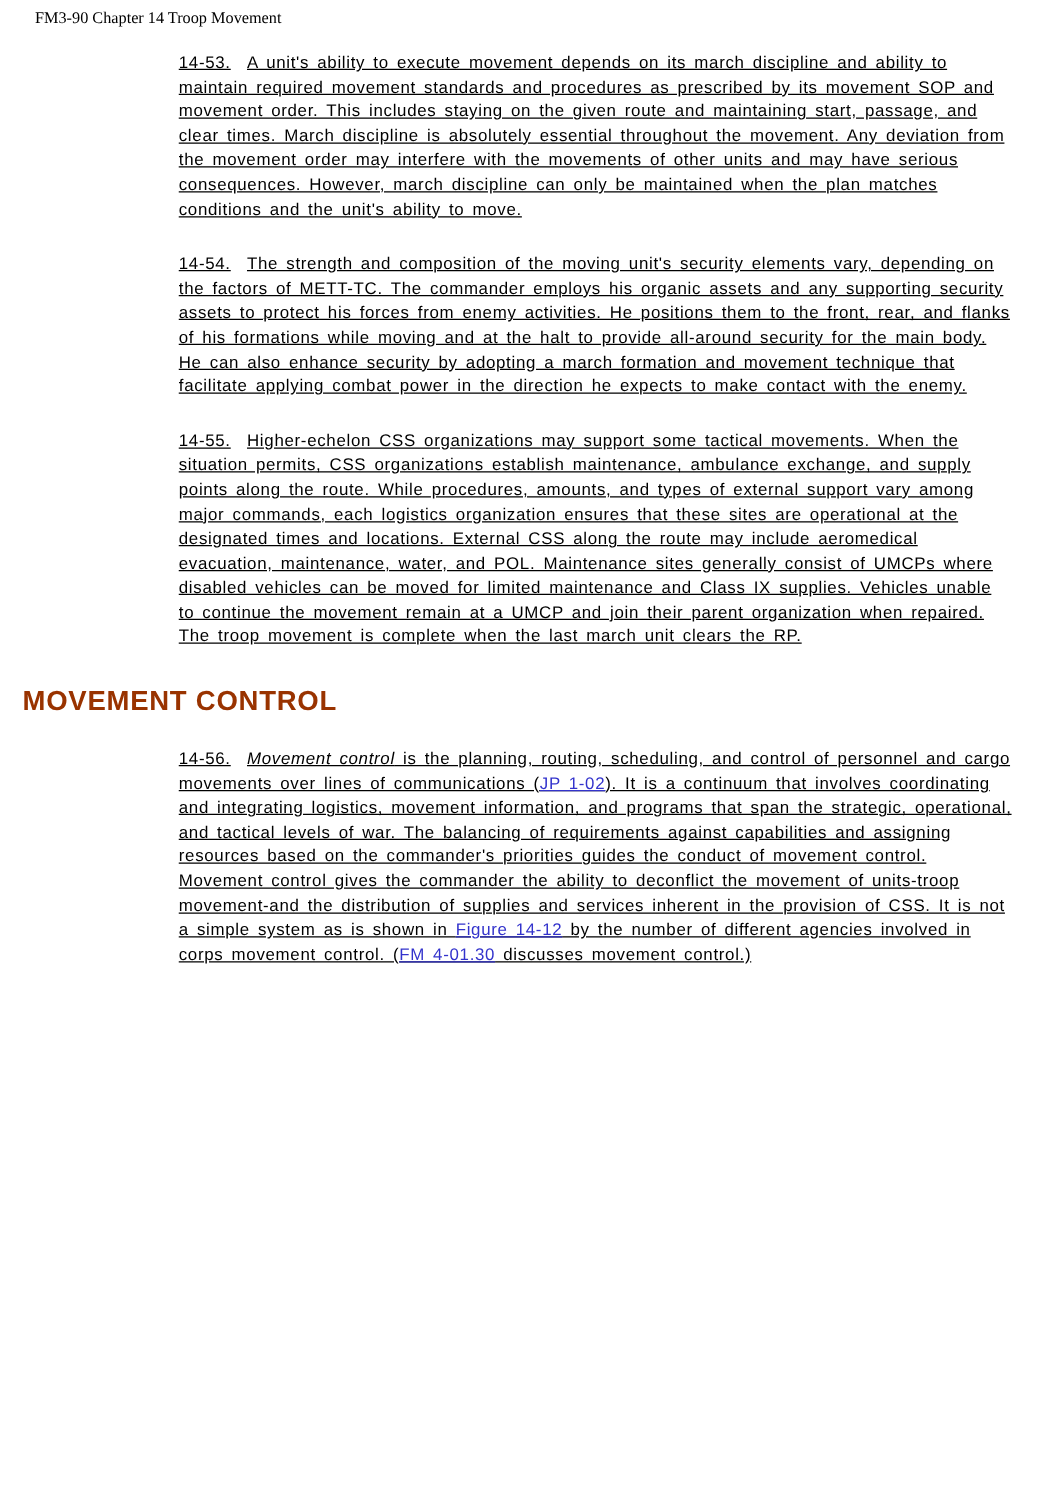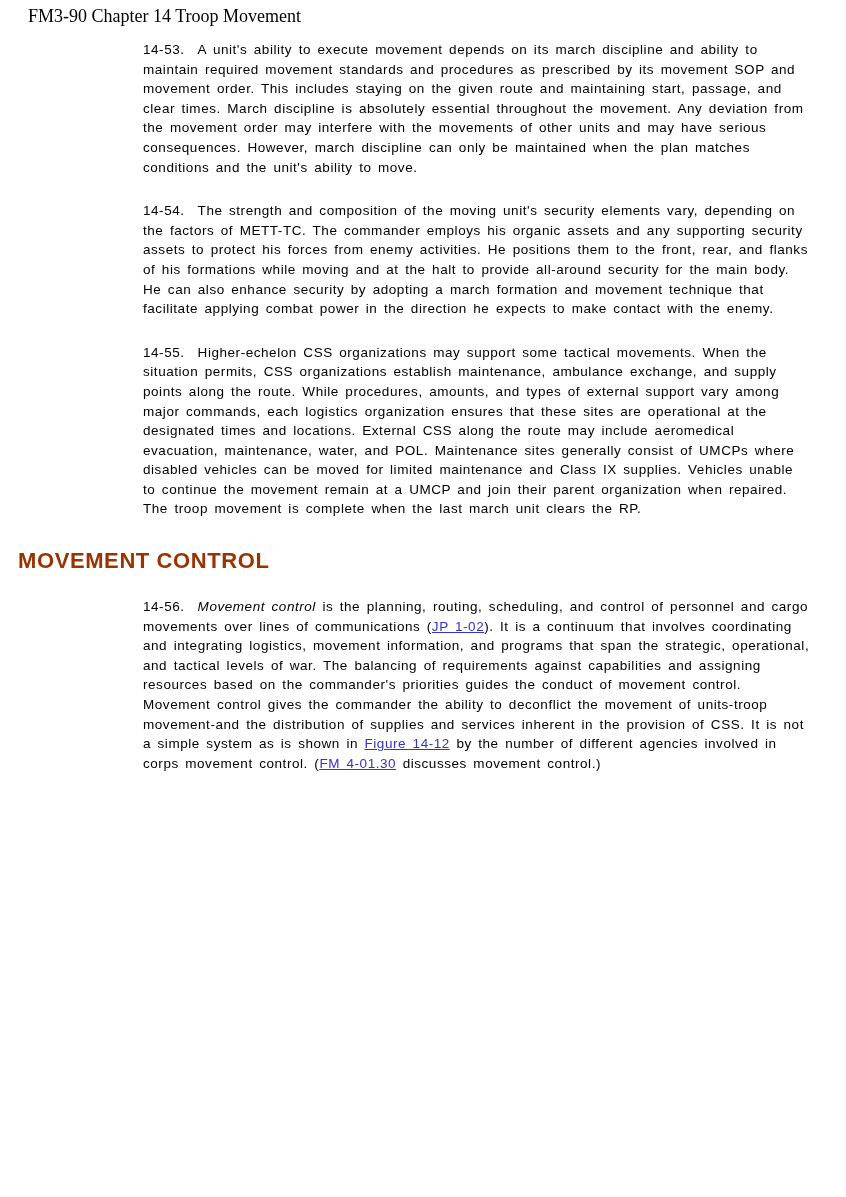--- a/index.html
+++ b/index.html
@@ -10,37 +10,38 @@
     color: #000000;
     font-family: "Liberation Sans", sans-serif;
     position: relative;
     overflow: hidden;
   }
   .doc-header {
     position: absolute;
     left: 28px;
     top: 6px;
     font-family: "Liberation Serif", serif;
-    font-size: 18px;
+    font-size: 13px;
     color: #000000;
     white-space: nowrap;
   }
   .doc-body {
     position: absolute;
     left: 143px;
     top: 40px;
     width: 667px;
   }
   .para {
     font-size: 13.5px;
     line-height: 19.6px;
     letter-spacing: 0.55px;
     word-spacing: 2.2px;
     margin: 0 0 24px 0;
     text-align: left;
+    text-decoration: underline;
   }
   .para-label {
     padding-right: 13px;
   }
   .section-heading {
     font-size: 22px;
     font-weight: bold;
     letter-spacing: 0.6px;
     color: var(--heading-color, #993300);
     margin: 29px 0 23px -125px;

